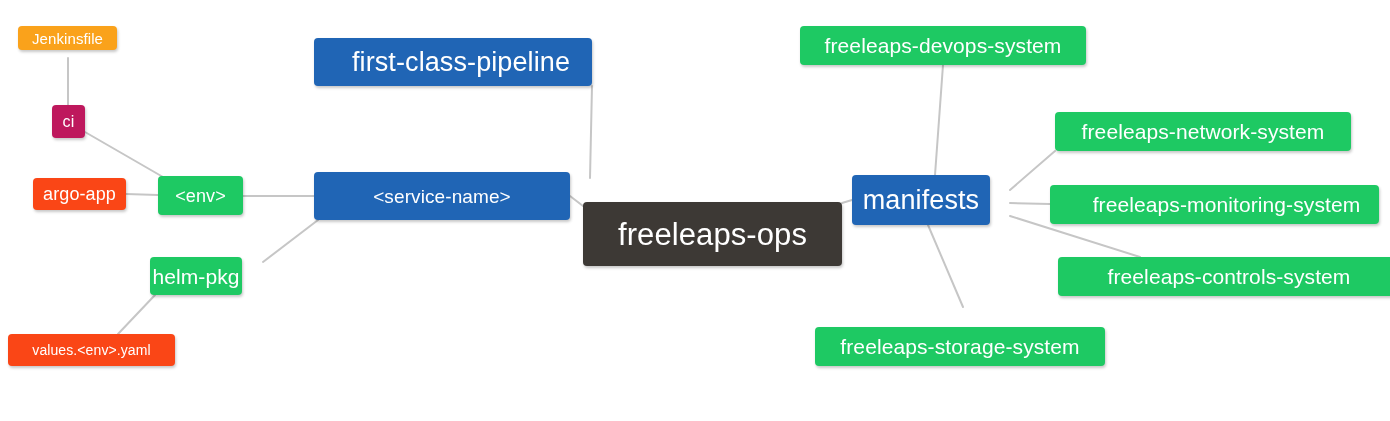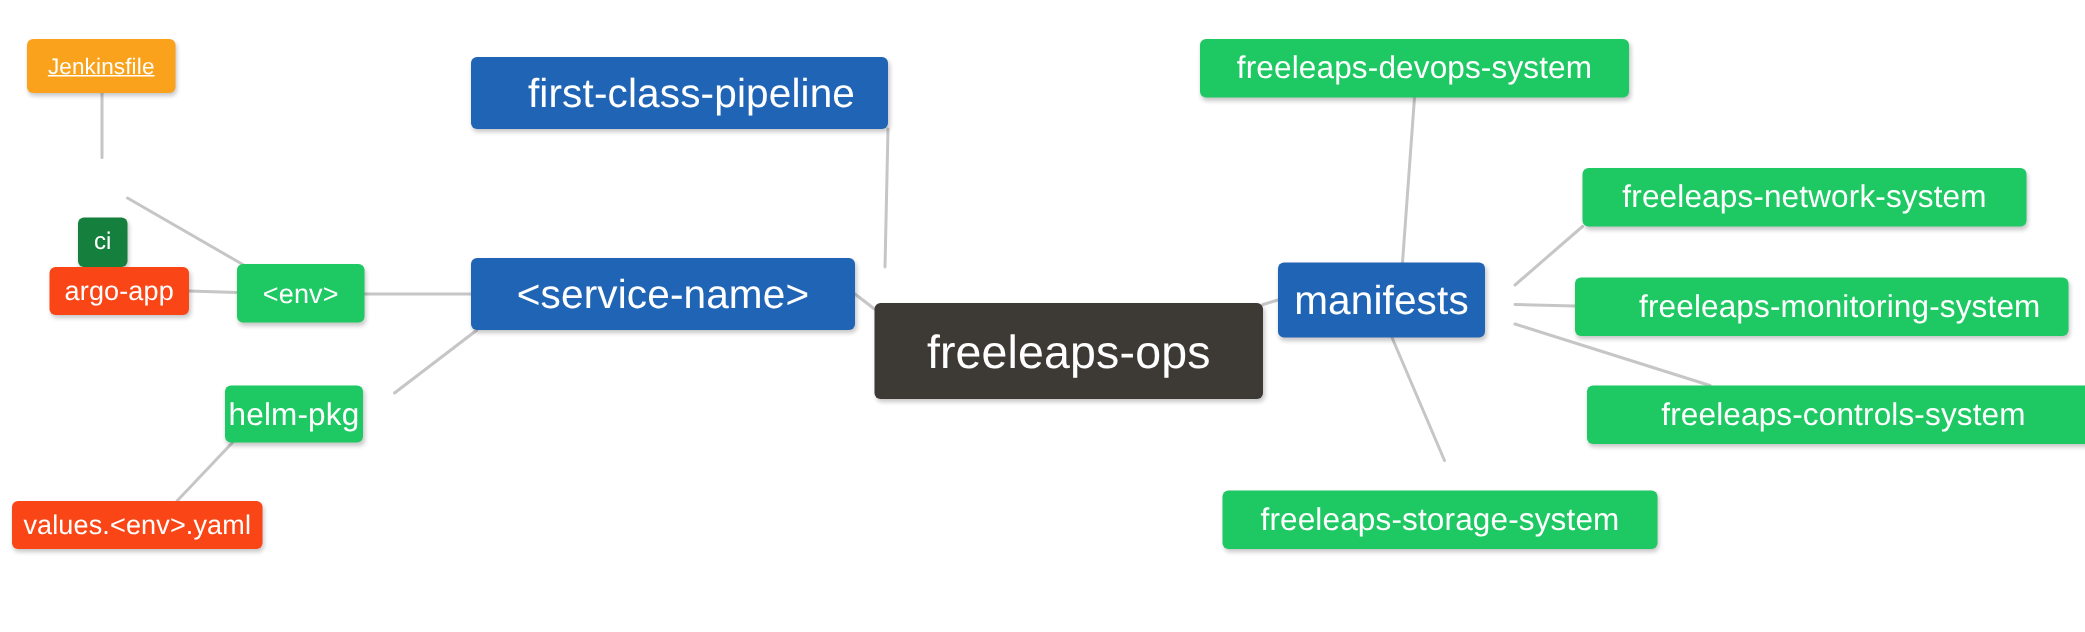--- a/index.html
+++ b/index.html
@@ -63,45 +63,45 @@
       <line x1="935" y1="175" x2="943" y2="65" stroke="#c6c6c6" stroke-width="2" stroke-linecap="round"></line>
       <line x1="1010" y1="190" x2="1055" y2="151" stroke="#c6c6c6" stroke-width="2" stroke-linecap="round"></line>
       <line x1="1010" y1="203" x2="1050" y2="204" stroke="#c6c6c6" stroke-width="2" stroke-linecap="round"></line>
       <line x1="1010" y1="216" x2="1140" y2="257" stroke="#c6c6c6" stroke-width="2" stroke-linecap="round"></line>
       <line x1="928" y1="225" x2="963" y2="307" stroke="#c6c6c6" stroke-width="2" stroke-linecap="round"></line>
     </svg>
   <div id="node-layer">
       <div class="node" style="left: 583px; top: 174px; width: 259px; height: 64px; background: rgb(61, 57, 53); font-size: 31px; margin-top: 28px;">
         <span class="node-label">freeleaps-ops</span>
       </div>
-      <div class="node" style="left: 314px; top: 172px; width: 256px; height: 48px; background: rgb(32, 101, 181); font-size: 27px;">
+      <div class="node" style="left: 314px; top: 172px; width: 256px; height: 48px; background: rgb(32, 101, 181); font-size: 19px;">
         <span class="node-label">&lt;service-name&gt;</span>
       </div>
       <div class="node" style="left: 314px; top: 38px; width: 278px; height: 48px; background: rgb(32, 101, 181); font-size: 27px; padding-left: 16px;">
         <span class="node-label">first-class-pipeline</span>
       </div>
       <div class="node" style="left: 852px; top: 175px; width: 138px; height: 50px; background: rgb(32, 101, 181); font-size: 27px;">
         <span class="node-label">manifests</span>
       </div>
       <div class="node" style="left: 158px; top: 176px; width: 85px; height: 39px; background: rgb(30, 201, 99); font-size: 18px;">
         <span class="node-label">&lt;env&gt;</span>
       </div>
       <div class="node" style="left: 150px; top: 257px; width: 92px; height: 38px; background: rgb(30, 201, 99); font-size: 21px;">
         <span class="node-label">helm-pkg</span>
       </div>
-      <div class="node" style="left: 52px; top: 105px; width: 33px; height: 33px; background: #15803d; font-size: 16px; margin-top: 40px;">
+      <div class="node" style="left: 52px; top: 105px; width: 33px; height: 33px; background: #be185d; font-size: 16px;">
         <span class="node-label">ci</span>
       </div>
       <div class="node" style="left: 33px; top: 178px; width: 93px; height: 32px; background: rgb(250, 70, 22); font-size: 18px;">
         <span class="node-label">argo-app</span>
       </div>
-      <div class="node" style="left: 8px; top: 334px; width: 167px; height: 32px; background: rgb(250, 70, 22); font-size: 18px;">
+      <div class="node" style="left: 8px; top: 334px; width: 167px; height: 32px; background: rgb(250, 70, 22); font-size: 14px;">
         <span class="node-label">values.&lt;env&gt;.yaml</span>
       </div>
-      <div class="node" style="left: 18px; top: 26px; width: 99px; height: 36px; background: rgb(250, 162, 27); font-size: 15px; text-decoration: underline;">
+      <div class="node" style="left: 18px; top: 26px; width: 99px; height: 24px; background: rgb(250, 162, 27); font-size: 15px;">
         <span class="node-label">Jenkinsfile</span>
       </div>
       <div class="node" style="left: 800px; top: 26px; width: 286px; height: 39px; background: rgb(30, 201, 99); font-size: 21px;">
         <span class="node-label">freeleaps-devops-system</span>
       </div>
       <div class="node" style="left: 1055px; top: 112px; width: 296px; height: 39px; background: rgb(30, 201, 99); font-size: 21px;">
         <span class="node-label">freeleaps-network-system</span>
       </div>
       <div class="node" style="left: 1050px; top: 185px; width: 329px; height: 39px; background: rgb(30, 201, 99); font-size: 21px; padding-left: 24px;">
         <span class="node-label">freeleaps-monitoring-system</span>

